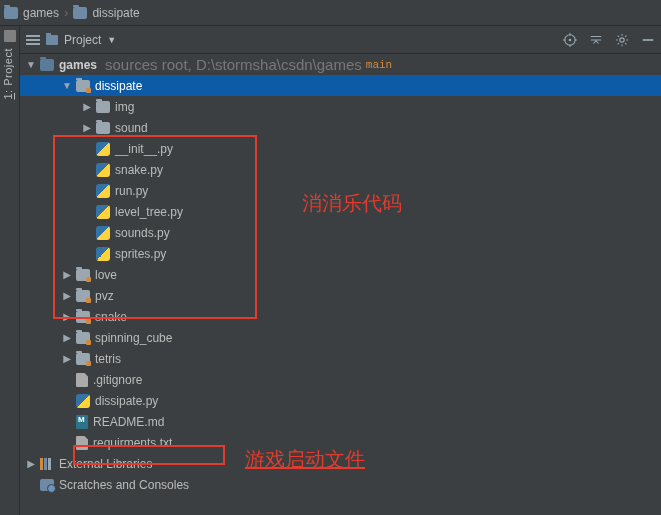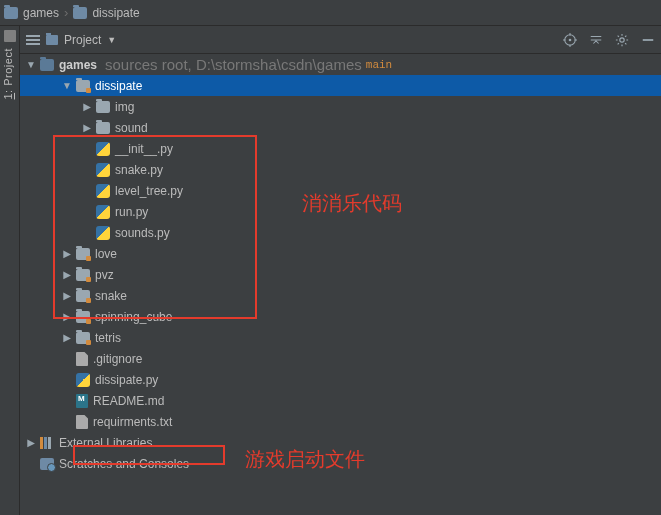--- a/index.html
+++ b/index.html
@@ -126,21 +126,21 @@
   .ic-scratch::after { content:""; position:absolute; right:-2px; bottom:-2px; width:7px; height:7px; background:#6897bb; border-radius:50%; border:1px solid #3c3f41; }
   .label { }
   .label.bold { font-weight:bold; color:#cecece; }
   .hint { color:#787878; margin-left:8px; font-size:15px; }
   .branch { color:#d28b3e; margin-left:4px; font-size:11px;font-family:Liberation Mono, monospace; }
   .red-box { position:absolute; border:2px solid #e43b2c; pointer-events:none; }
   .red-box.a { left:33px; top:81px; width:204px; height:184px; }
   .red-box.b { left:53px; top:391px; width:152px; height:20px; }
   .red-text { position:absolute; color:#e43b2c; font-size:20px; font-family:"Microsoft YaHei",sans-serif; }
   .red-text.a { left:282px; top:136px; }
-  .red-text.b { left:225px; top:392px; }
+  .red-text.b { left:225px; top:392px;text-decoration:underline; }
   .indent-0 { padding-left:4px; }
   .indent-2 { padding-left:40px; }
   .indent-3 { padding-left:60px; }
 </style>
 </head>
 <body>
 
 <div class="breadcrumb">
   <span class="crumb">
     <span class="folder-ic"></span>
@@ -216,31 +216,36 @@
         <span class="label">__init__.py</span>
       </div>
       <div class="node indent-3">
         <span class="arrow none">▶</span>
         <span class="ic ic-py"></span>
         <span class="label">snake.py</span>
       </div>
       <div class="node indent-3">
         <span class="arrow none">▶</span>
         <span class="ic ic-py"></span>
+        <span class="label">run.py</span>
+      </div>
+      <div class="node indent-3">
+        <span class="arrow none">▶</span>
+        <span class="ic ic-py"></span>
         <span class="label">level_tree.py</span>
       </div>
       <div class="node indent-3">
         <span class="arrow none">▶</span>
         <span class="ic ic-py"></span>
-        <span class="label">run.py</span>
-      </div>
-      <div class="node indent-3">
-        <span class="arrow none">▶</span>
-        <span class="ic ic-py"></span>
         <span class="label">sounds.py</span>
+      </div>
+      <div class="node indent-3">
+        <span class="arrow none">▶</span>
+        <span class="ic ic-py"></span>
+        <span class="label">sprites.py</span>
       </div>
       <div class="node indent-2">
         <span class="arrow">▶</span>
         <span class="ic ic-folder orange"></span>
         <span class="label">love</span>
       </div>
       <div class="node indent-2">
         <span class="arrow">▶</span>
         <span class="ic ic-folder orange"></span>
         <span class="label">pvz</span>

